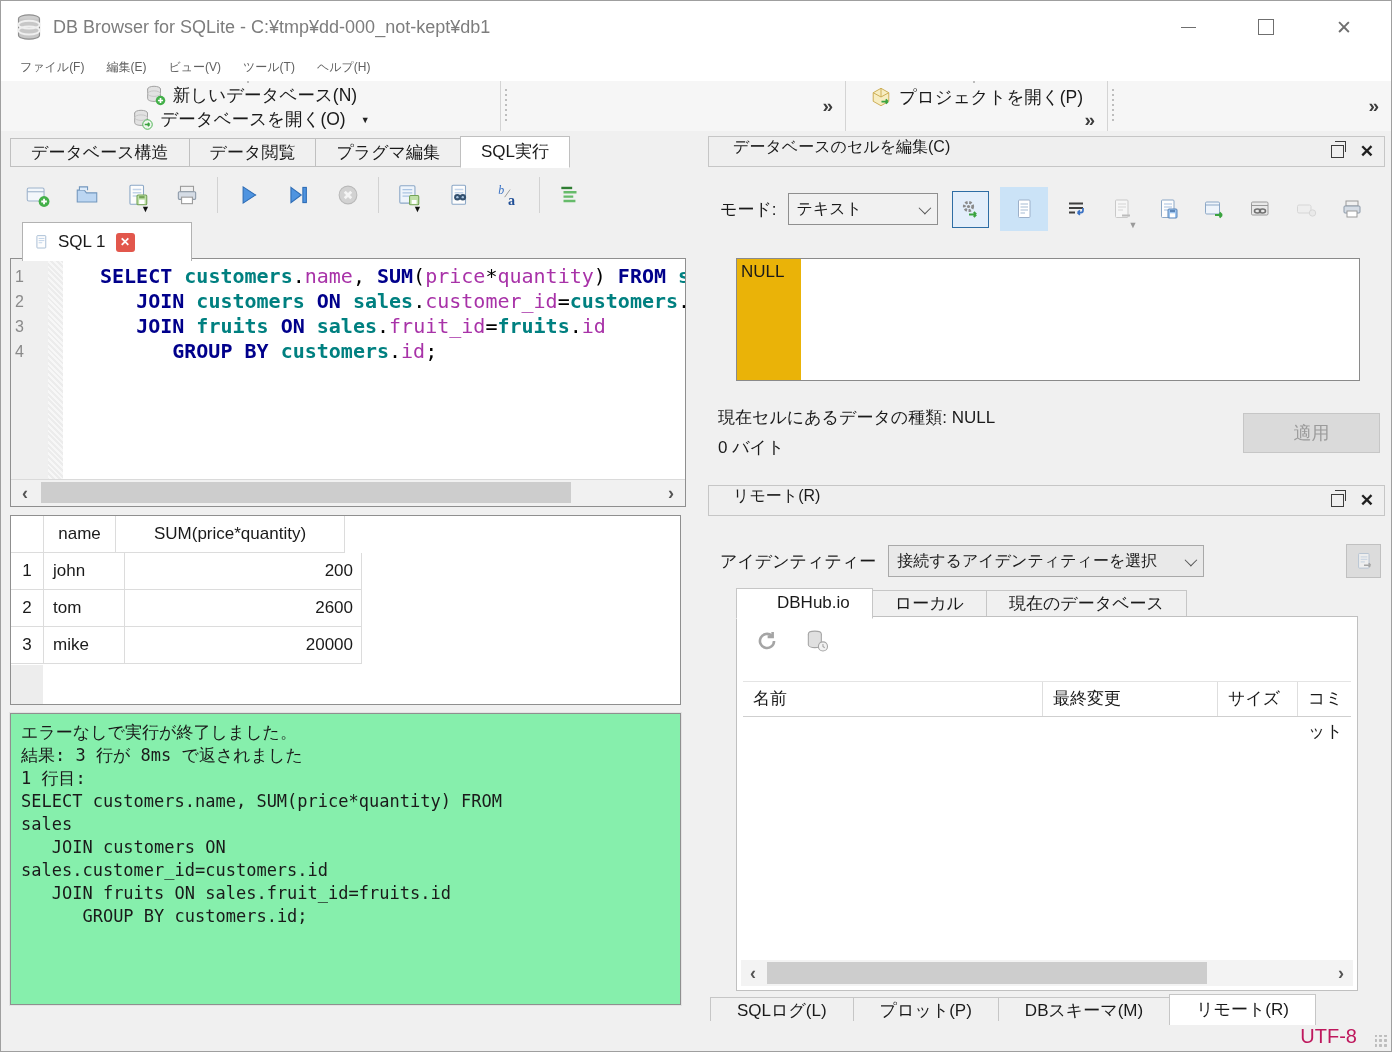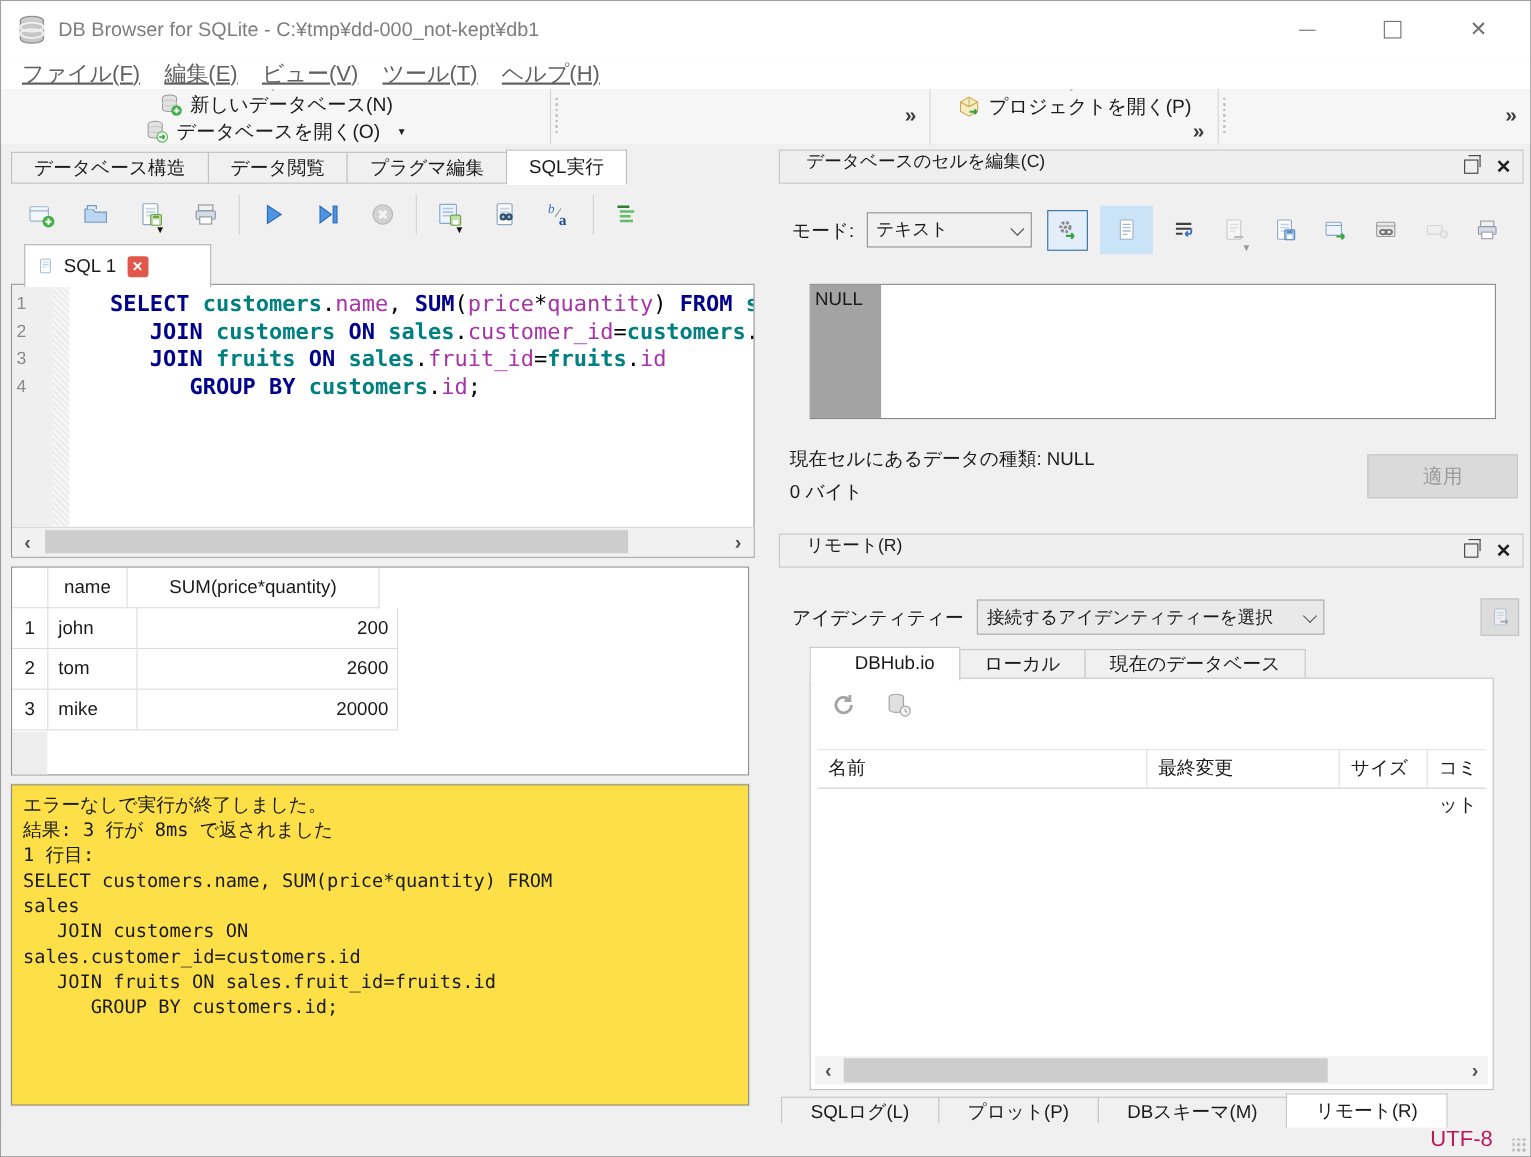--- a/index.html
+++ b/index.html
@@ -11,21 +11,21 @@
   #titlebar{left:1px;top:1px;right:1px;height:52px;background:#fff;}
   #title-icon{left:14px;top:12px;width:28px;height:28px;}
   #win-title{left:52px;top:0;height:52px;line-height:52px;font-size:18px;color:#7d7d7d;}
   #wincontrols{right:8px;top:0;height:52px;display:flex;}
   .wc{width:78px;height:52px;display:flex;align-items:center;justify-content:center;}
   .wc-min i{display:block;width:15px;height:0;border-top:1.6px solid #6f6f6f;}
   .wc-max i{display:block;width:14px;height:14px;border:1.6px solid #6f6f6f;}
   .wc-close{font-size:19px;color:#6f6f6f;font-weight:400;}
   
   #menubar{left:1px;top:53px;right:1px;height:28px;background:#fff;display:flex;align-items:center;padding-left:8px;}
-  .mitem{padding:0 11px;font-size:20px;color:#606060;text-decoration:underline;}
+  .mitem{padding:0 11px;font-size:12px;color:#606060;}
   
   #toolbar{left:1px;top:81px;right:1px;height:50px;background:#f6f6f6;display:flex;}
   .tgroup{position:relative;display:flex;align-items:center;height:100%;}
   .tgroup:nth-child(1){width:499px;flex-direction:column;}
   .tgroup:nth-child(2){width:344px;}
   .tgroup:nth-child(3){width:261px;flex-direction:column;}
   .tgroup:nth-child(4){flex:1;}
   .tsep{border-left:1px solid #d4d4d4;}
   .handle{width:5px;height:34px;margin:0 8px 0 3px;
     background-image:repeating-linear-gradient(to bottom,#bdbdbd 0 2px,transparent 2px 5px);
@@ -73,21 +73,21 @@
   
   #resultsbox{left:0;top:379px;width:669px;height:188px;background:#fff;border:1px solid #8f8f8f;}
   .rrow{display:flex;height:37px;line-height:36px;font-size:17px;}
   .rrow .c0{width:32px;text-align:center;border-right:1px solid #dcdcdc;border-bottom:1px solid #dcdcdc;}
   .rrow .c1{width:71px;padding-left:9px;border-right:1px solid #dcdcdc;border-bottom:1px solid #dcdcdc;}
   .rrow .c2{width:228px;border-right:1px solid #dcdcdc;border-bottom:1px solid #dcdcdc;}
   .rrow .hc{text-align:center;padding-left:0;}
   .rrow .num{text-align:right;padding-right:8px;}
   #res-strip{position:absolute;left:0;top:149px;width:32px;bottom:0;background:#ededed;}
   
-  #logbox{left:0;top:577px;width:669px;height:290px;background:#fde047;border:1px solid #8f8f8f;box-shadow:0 0 0 1px #e3e3e3;}
+  #logbox{left:0;top:577px;width:669px;height:290px;background:#86efac;border:1px solid #8f8f8f;box-shadow:0 0 0 1px #e3e3e3;}
   #log{margin:0;padding:7px 10px;font-family:"DejaVu Sans Mono",monospace;font-size:17px;line-height:23px;white-space:pre-wrap;}
   
   #rightpane{left:706px;top:136px;right:1px;bottom:0;}
   .dockhead{position:absolute;left:2px;right:6px;height:29px;background:#efefef;border:1px solid #c6c6c6;
      display:flex;font-size:16px;padding-left:24px;}
   .dockbtns{margin-left:auto;display:flex;align-items:center;gap:16px;padding-right:10px;}
   .float-ic{width:11px;height:11px;border:1.4px solid #3c3c3c;position:relative;background:#efefef;}
   .float-ic::before{content:"";position:absolute;left:3px;top:-5px;width:10px;height:10px;border:1.4px solid #3c3c3c;
      border-left:none;border-bottom:none;}
   .close-ic{font-size:17px;color:#1f1f1f;font-weight:bold;line-height:1;}
@@ -100,21 +100,21 @@
      border-bottom:1.6px solid #555;transform:rotate(45deg) translateY(-2px);}
   #mode-combo{width:140px;margin-left:11px;}
   #cellbar{display:flex;align-items:center;gap:11px;margin-left:14px;flex:1;}
   .cbtn{width:35px;height:35px;display:flex;align-items:center;justify-content:center;position:relative;}
   .cbtn .ic{width:24px;height:24px;}
   .cbtn.toggled{border:1px solid #2e6da4;background:#e3eefa;}
   .cbtn.selected{width:48px;height:44px;background:#cbe3f7;}
   .cbtn.dis .ic{opacity:.5;filter:grayscale(1);}
   .ddown3{position:absolute;bottom:-3px;right:2px;font-size:9px;color:#9a9a9a;}
   #cellbox{left:30px;top:122px;width:622px;height:121px;background:#fff;border:1px solid #8a8a8a;}
-  #cellgutter{position:absolute;left:0;top:0;bottom:0;width:64px;background:#a3a3a3;}
+  #cellgutter{position:absolute;left:0;top:0;bottom:0;width:64px;background:#eab308;}
   #cellvalue{position:absolute;left:4px;top:3px;font-size:17px;color:#1a1a1a;}
   #typeinfo{left:12px;top:270px;font-size:17px;}
   #sizeinfo{left:12px;top:300px;font-size:17px;}
   #applybtn{left:537px;top:277px;width:135px;height:38px;background:#dadada;border:1px solid #c6c6c6;
      color:#9b9b9b;font-size:18px;display:flex;align-items:center;justify-content:center;}
   #remotehead{top:349px;}
   #identityrow{left:6px;right:10px;top:408px;height:34px;display:flex;align-items:center;}
   #identity-label{font-size:17px;margin-left:8px;}
   #identity-combo{width:306px;margin-left:12px;background:#e9e9e9;border-color:#a9a9a9;}
   #identity-btn{margin-left:auto;width:33px;height:32px;background:#dcdcdc;border:1px solid #c0c0c0;

